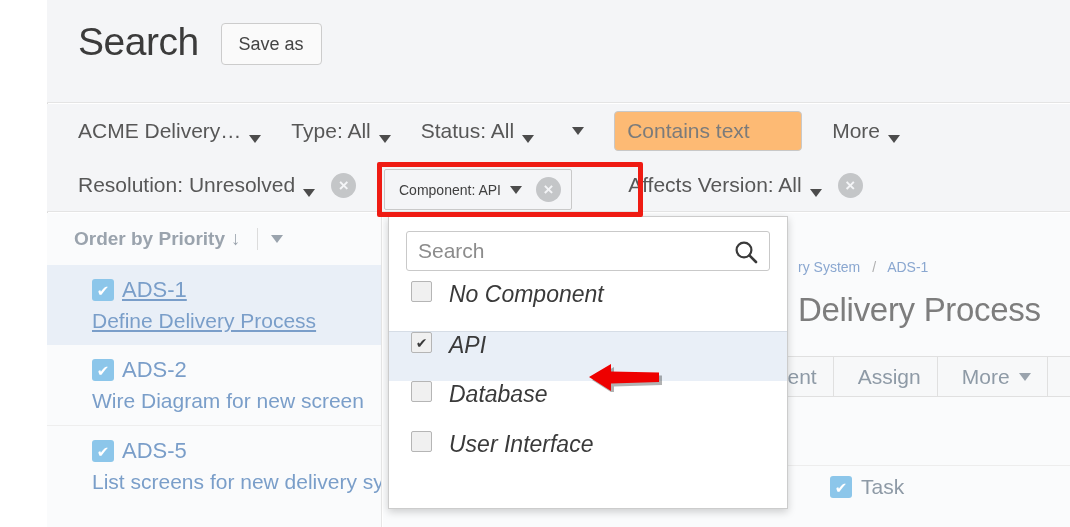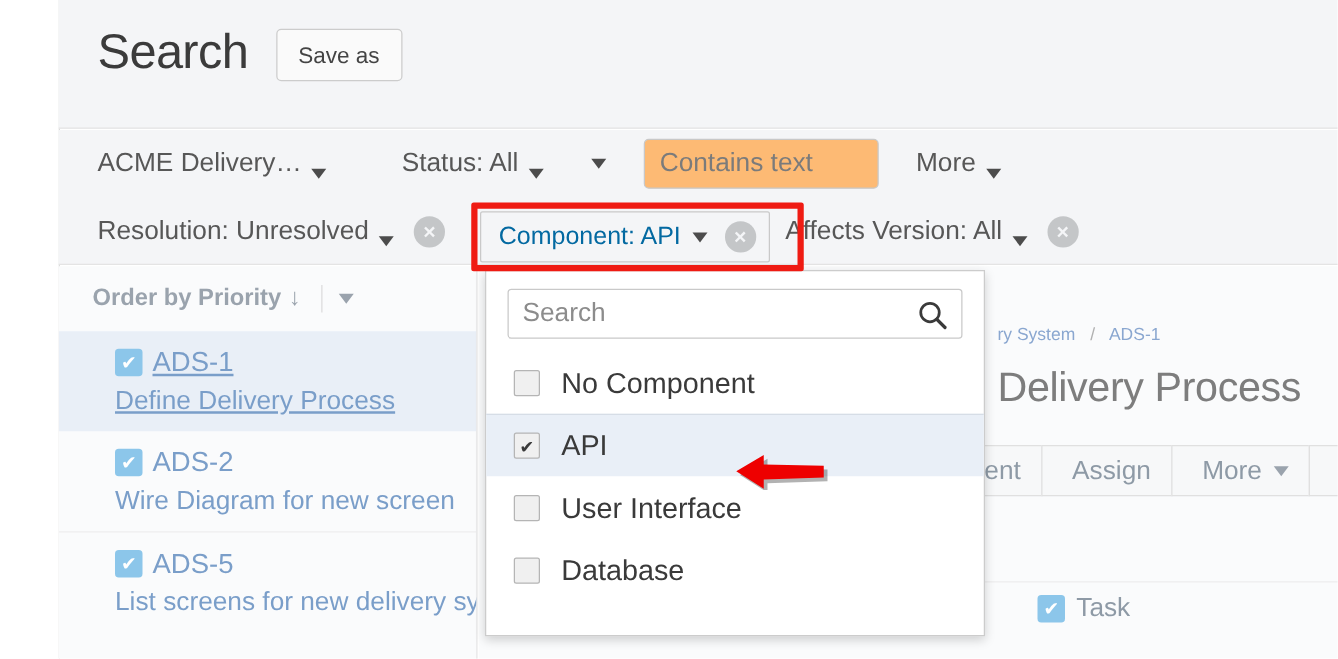--- a/index.html
+++ b/index.html
@@ -75,21 +75,21 @@
 
   
   .dropdown{position:absolute;left:350px;top:216px;width:400px;height:293px;background:#fff;
     border:1px solid #ccc;box-shadow:0 3px 8px rgba(0,0,0,.18);z-index:8;box-sizing:border-box;}
   .dd-search-wrap{margin:14px 17px 0 17px;position:relative;}
   .dd-search{width:100%;height:40px;box-sizing:border-box;border:1px solid #c9c9c9;border-radius:3px;background:#fff;
     padding:0 42px 0 11px;font-size:21px;color:#6a6a6a;font-family:inherit;}
   .dd-search::placeholder{color:#8c8c8c;opacity:1;}
   .dd-search-icon{position:absolute;right:11px;top:8px;pointer-events:none;}
   .dd-list{margin-top:10px;}
-  .dd-item{display:flex;align-items:center;height:50px;padding-left:22px;box-sizing:border-box;cursor:pointer;}
+  .dd-item{display:flex;height:50px;padding-left:22px;box-sizing:border-box;cursor:pointer;font-style:italic;}
   .dd-item.hl{background:#e9eff7;border-top:1px solid #d6dde6;}
   .cbx{width:19px;height:19px;border:1px solid #b5b5b5;border-radius:2px;background:#f0f0f0;
     display:inline-flex;align-items:center;justify-content:center;font-size:14px;line-height:1;color:#3a3a3a;flex:0 0 auto;}
   .dd-label{margin-left:17px;font-size:23px;color:#3a3a3a;white-space:nowrap;}
 
   
   .arrow{position:absolute;left:549px;top:362px;width:76px;height:30px;z-index:12;pointer-events:none;}
 </style>
 </head>
 <body>
@@ -110,20 +110,24 @@
     </div>
   </div>
 
   <div class="filterbar">
     <div class="frow">
       <div class="fitem">
         <span>ACME Delivery…</span>
         <span class="caret"></span>
       </div>
       <div class="gap"></div>
+      <div class="fitem">
+        <span>Type: All</span>
+        <span class="caret"></span>
+      </div>
       <div class="gap"></div>
       <div class="fitem">
         <span>Status: All</span>
         <span class="caret"></span>
       </div>
       <div class="gap"></div>
       <div class="fitem">
         <span class="caret"></span>
       </div>
       <div class="gap"></div>
@@ -147,21 +151,21 @@
       <div class="fitem">
         <span>Affects Version: All</span>
         <span class="caret"></span>
       </div>
       <div class="gap-sm"></div>
       <span class="clear-x">×</span>
     </div>
   </div>
 
   <div class="comp-pill">
-    <span class="fitem" style="font-size:20px;color:#0369a1;">Component: API</span>
+    <span class="fitem" style="font-size:14px;color:#404040;">Component: API</span>
     <span class="caret" style="margin-left:9px;"></span>
     <span style="width:14px;display:inline-block;"></span>
     <span class="clear-x">×</span>
   </div>
 
   <div class="list-pane">
     <div class="order-row">
       <span class="order-label">Order by Priority</span>
       <span class="order-arrow">↓</span>
       <span class="vsep"></span>
@@ -235,25 +239,25 @@
       <div class="dd-item">
         <span class="cbx"></span>
         <span class="dd-label">No Component</span>
       </div>
       <div class="dd-item hl">
         <span class="cbx">✔</span>
         <span class="dd-label">API</span>
       </div>
       <div class="dd-item">
         <span class="cbx"></span>
-        <span class="dd-label">User Interface</span>
+        <span class="dd-label">Database</span>
       </div>
       <div class="dd-item">
         <span class="cbx"></span>
-        <span class="dd-label">Database</span>
+        <span class="dd-label">User Interface</span>
       </div>
     </div>
   </div>
 
   <div class="redbox"></div>
   <div class="arrow">
     <svg width="76" height="30" viewBox="0 0 76 30">
       <g transform="translate(2,2)">
         <path d="M0,13 L22,0 L22,7.5 L70,8.5 L70,18 L22,19.5 L22,27 Z" fill="rgba(0,0,0,0.30)" transform="translate(3,3)"></path>
         <path d="M0,13 L22,0 L22,7.5 L70,8.5 L70,18 L22,19.5 L22,27 Z" fill="#ee0000"></path>

